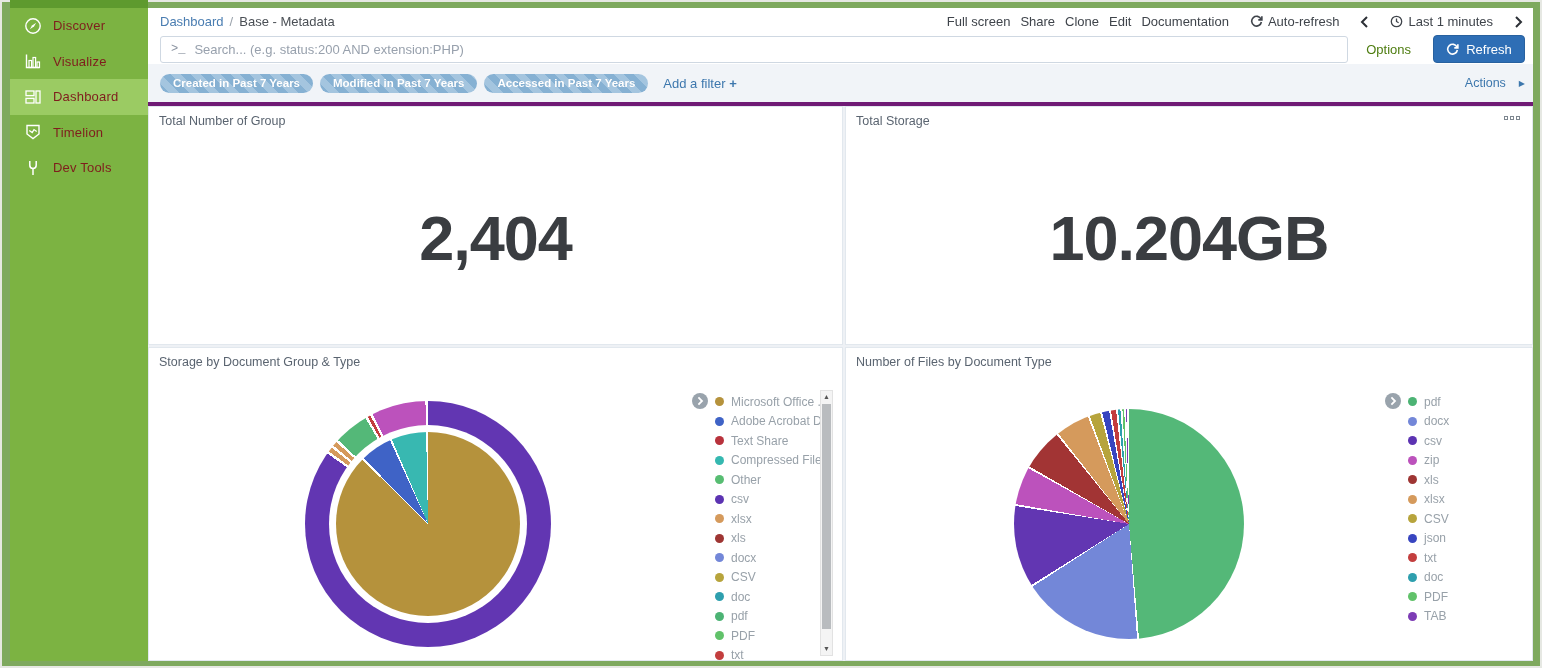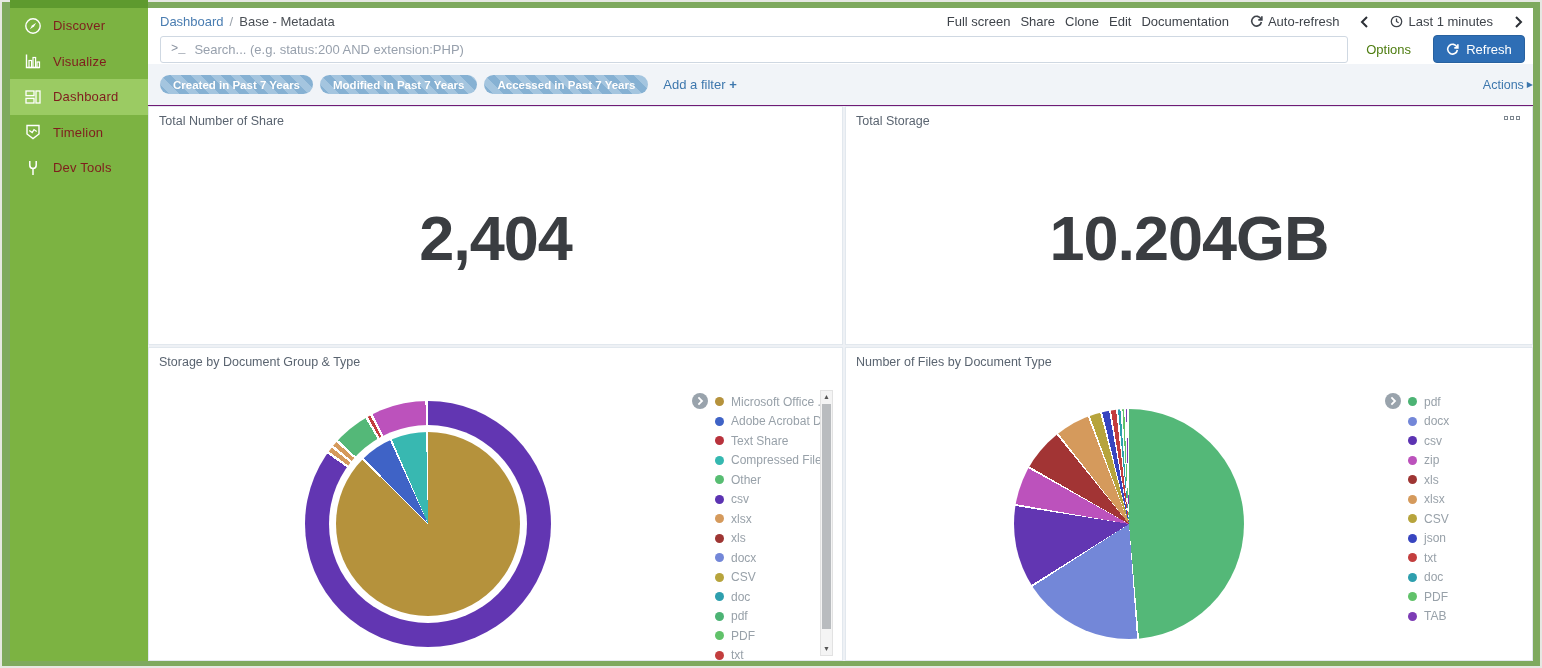--- a/index.html
+++ b/index.html
@@ -35,28 +35,28 @@
   #search-prompt { font-family:"Liberation Mono", monospace; color:#8a93a0; font-size:12px; margin:0 9px 0 10px; }
   #search-input { border:none; outline:none; flex:1; font-size:13px; color:#444; font-family:"Liberation Sans",sans-serif; }
   #search-input::placeholder { color:#98a1ad; }
   #options-link { color:#4d7c0f; font-size:13px; margin:0 22px 0 18px; cursor:pointer; }
   #refresh-btn { width:92px; height:28px; margin-right:8px; background:#2e6eb5; border:1px solid #28619f;
                  border-radius:4px; color:#fff; font-size:13px; display:flex; align-items:center; justify-content:center;
                  gap:7px; cursor:pointer; }
 
   
   #filter-bar { position:absolute; left:0; right:0; top:56px; height:42px; background:#f1f4f8;
-                border-bottom:1px solid #701a75; display:flex; align-items:center; }
+                border-bottom:4px solid #701a75; display:flex; align-items:center; }
   .pill { height:19px; border-radius:10px; padding:2px 13px; margin-right:7px; font-size:11.5px; font-weight:bold;
           color:#ffffff; display:flex; align-items:center; cursor:pointer; text-shadow:0 0 1px rgba(0,0,0,.08);
           background:repeating-linear-gradient(45deg,#86b1d3 0 7px,#a4c5df 7px 14px); }
   #pills { display:flex; margin-left:12px; align-items:center; }
   #add-filter { color:#3d77ad; font-size:13px; margin-left:8px; cursor:pointer; }
   #add-filter b { font-weight:bold; }
-  #actions-link { margin-left:auto; margin-right:0; color:#3d77ad; font-size:12.5px; cursor:pointer; display:flex; align-items:center; gap:3px;}
+  #actions-link { margin-left:auto; margin-right:8px; color:#3d77ad; font-size:12.5px; cursor:pointer; display:flex; align-items:center; gap:13px;}
   #actions-link .tri { font-size:8px; color:#3d77ad; }
 
   
   #dash { position:absolute; left:0; right:0; top:98px; bottom:0; background:#eef1f5; }
   .panel { position:absolute; background:#fff; border:1px solid #e2e8ee; }
   #p-files   { left:0; top:0; width:695px; height:239px; }
   #p-storage { left:697px; top:0; right:0; height:239px; }
   #p-pie1    { left:0; top:241px; width:695px; bottom:0; }
   #p-pie2    { left:697px; top:241px; right:0; bottom:0;text-align:right; }
   .panel-title { position:absolute; left:10px; top:7px; font-size:12.5px; color:#5a6470; }
@@ -215,21 +215,21 @@
       </span>
       <span id="actions-link">
         <span>Actions</span>
         <span class="tri">▶</span>
       </span>
     </div>
 
     <div id="dash">
 
       <div id="p-files" class="panel">
-        <div class="panel-title">Total Number of Share</div>
+        <div class="panel-title">Total Number of Group</div>
         <div class="metric">2,404</div>
       </div>
 
       <div id="p-storage" class="panel">
         <div class="panel-title">Total Storage</div>
         <div class="panel-menu">
             <i></i>
             <i></i>
             <i></i>
           </div>

